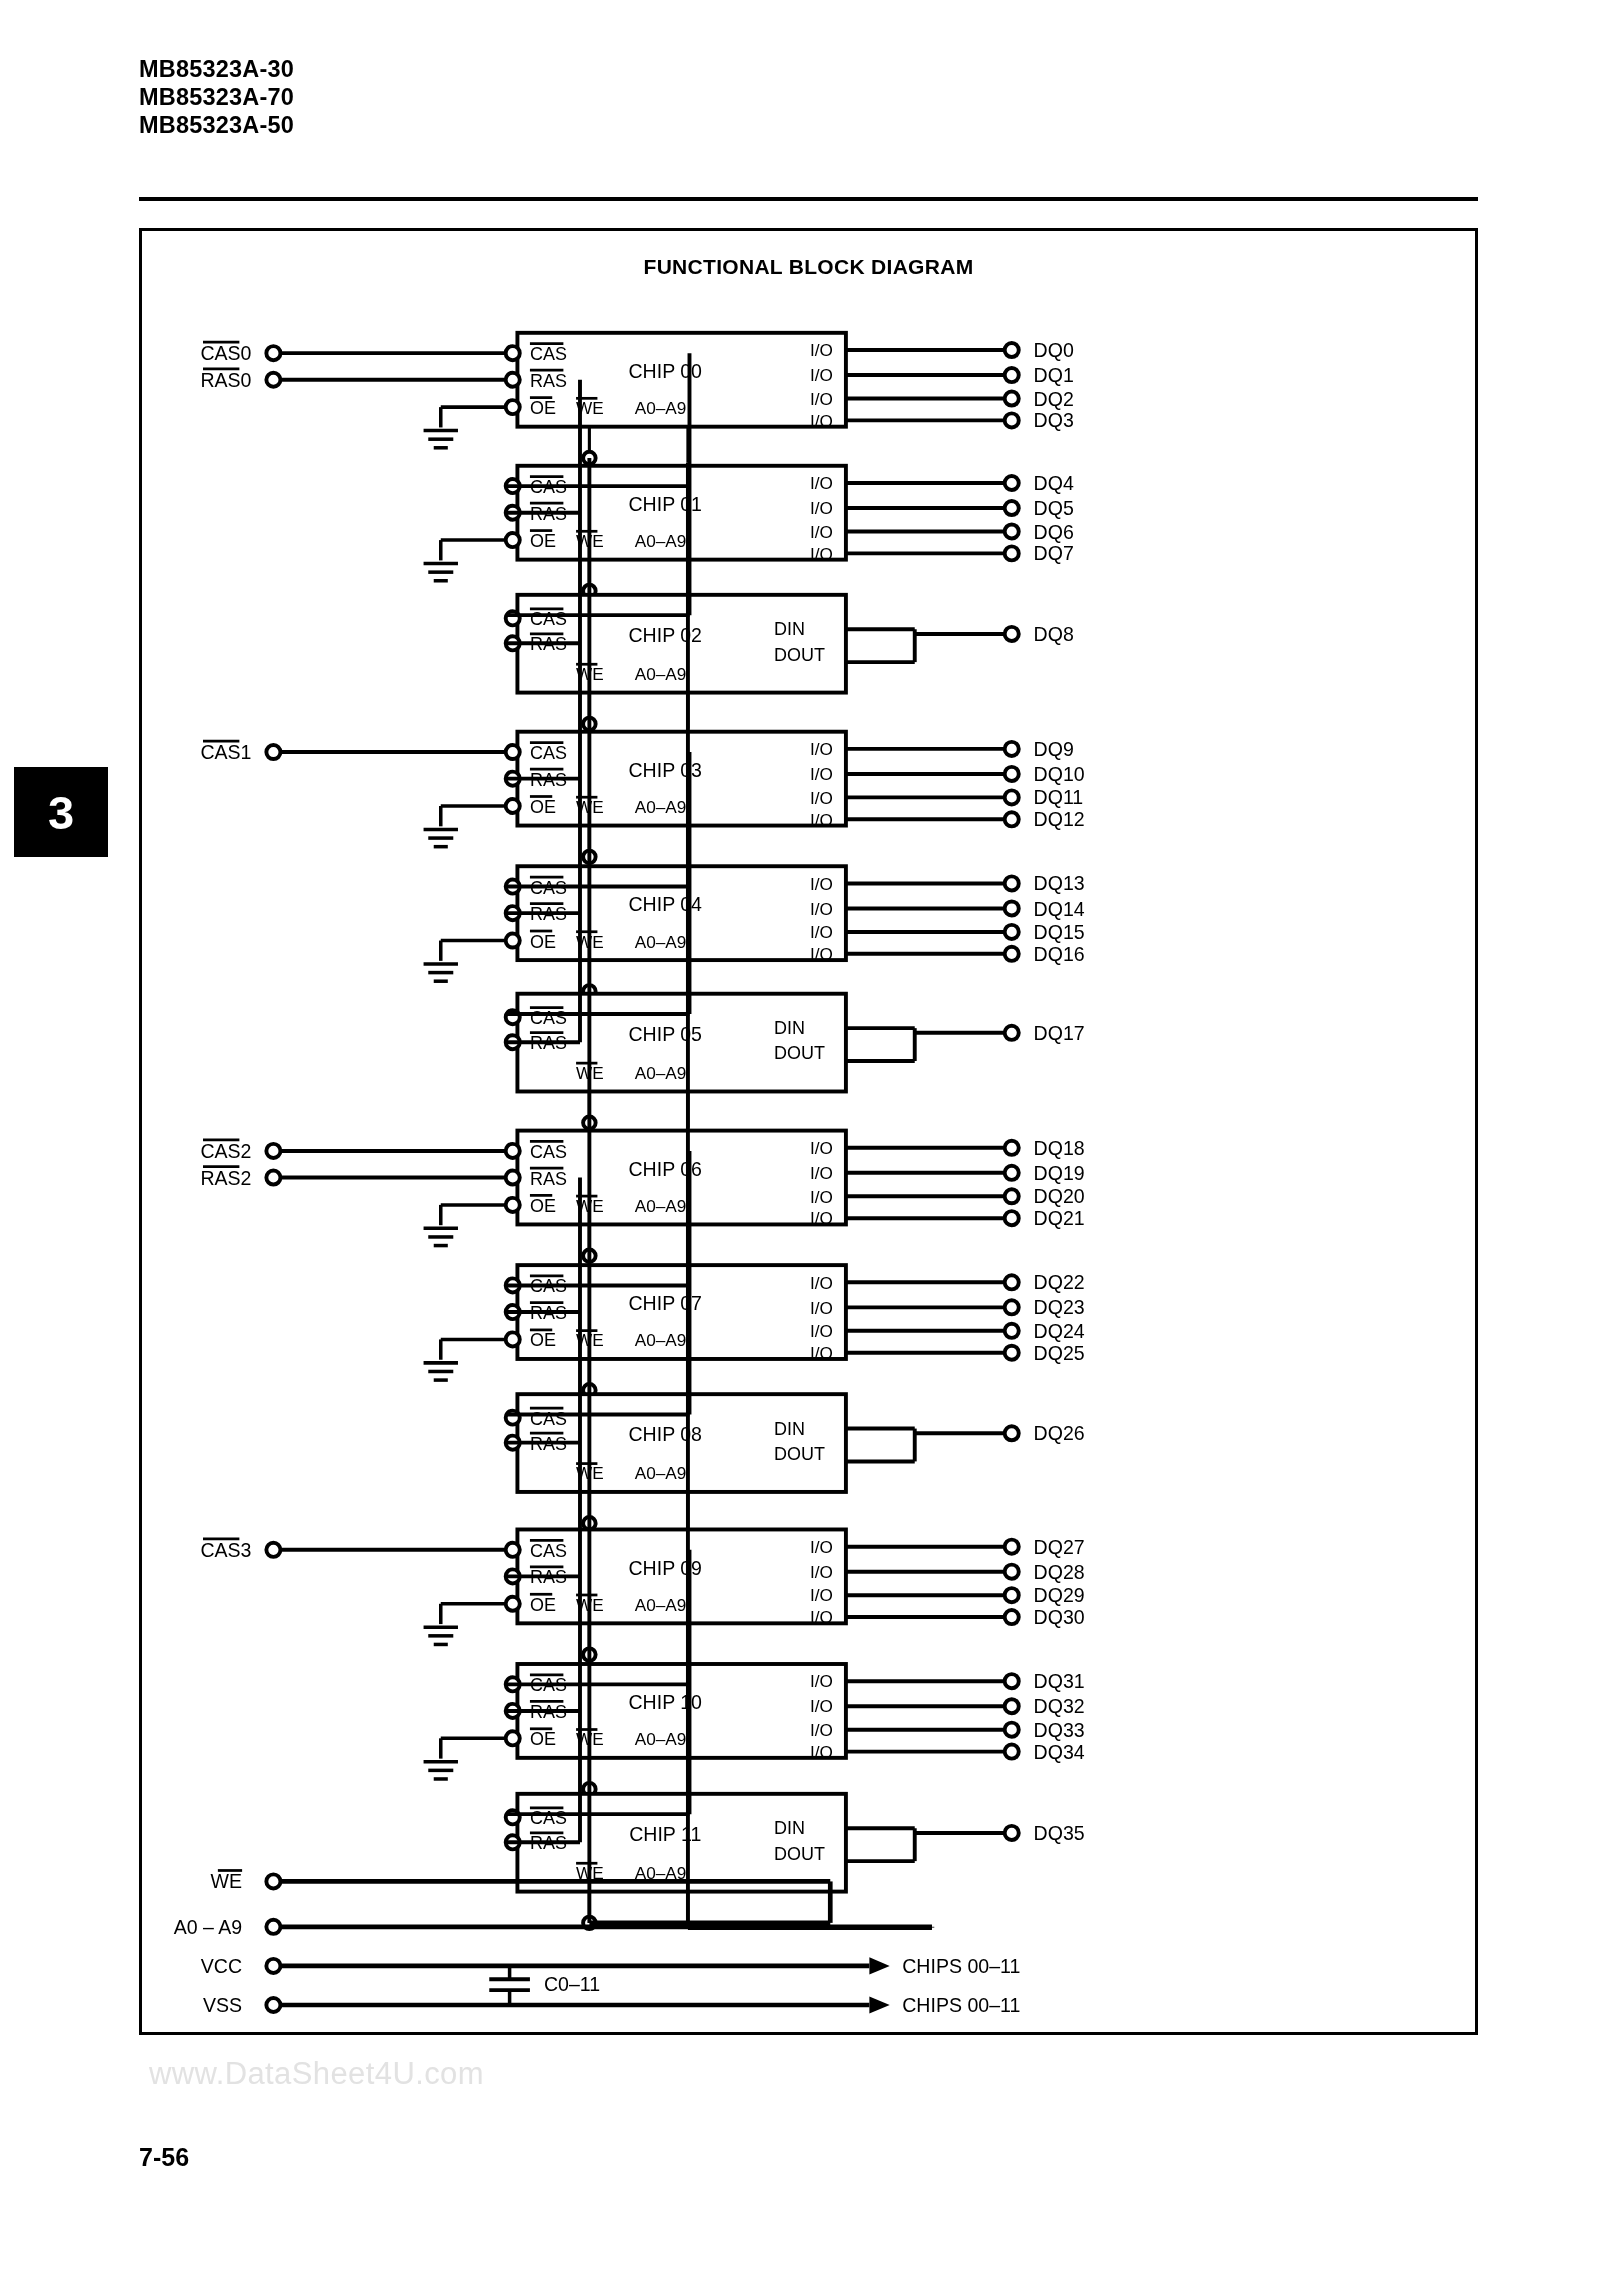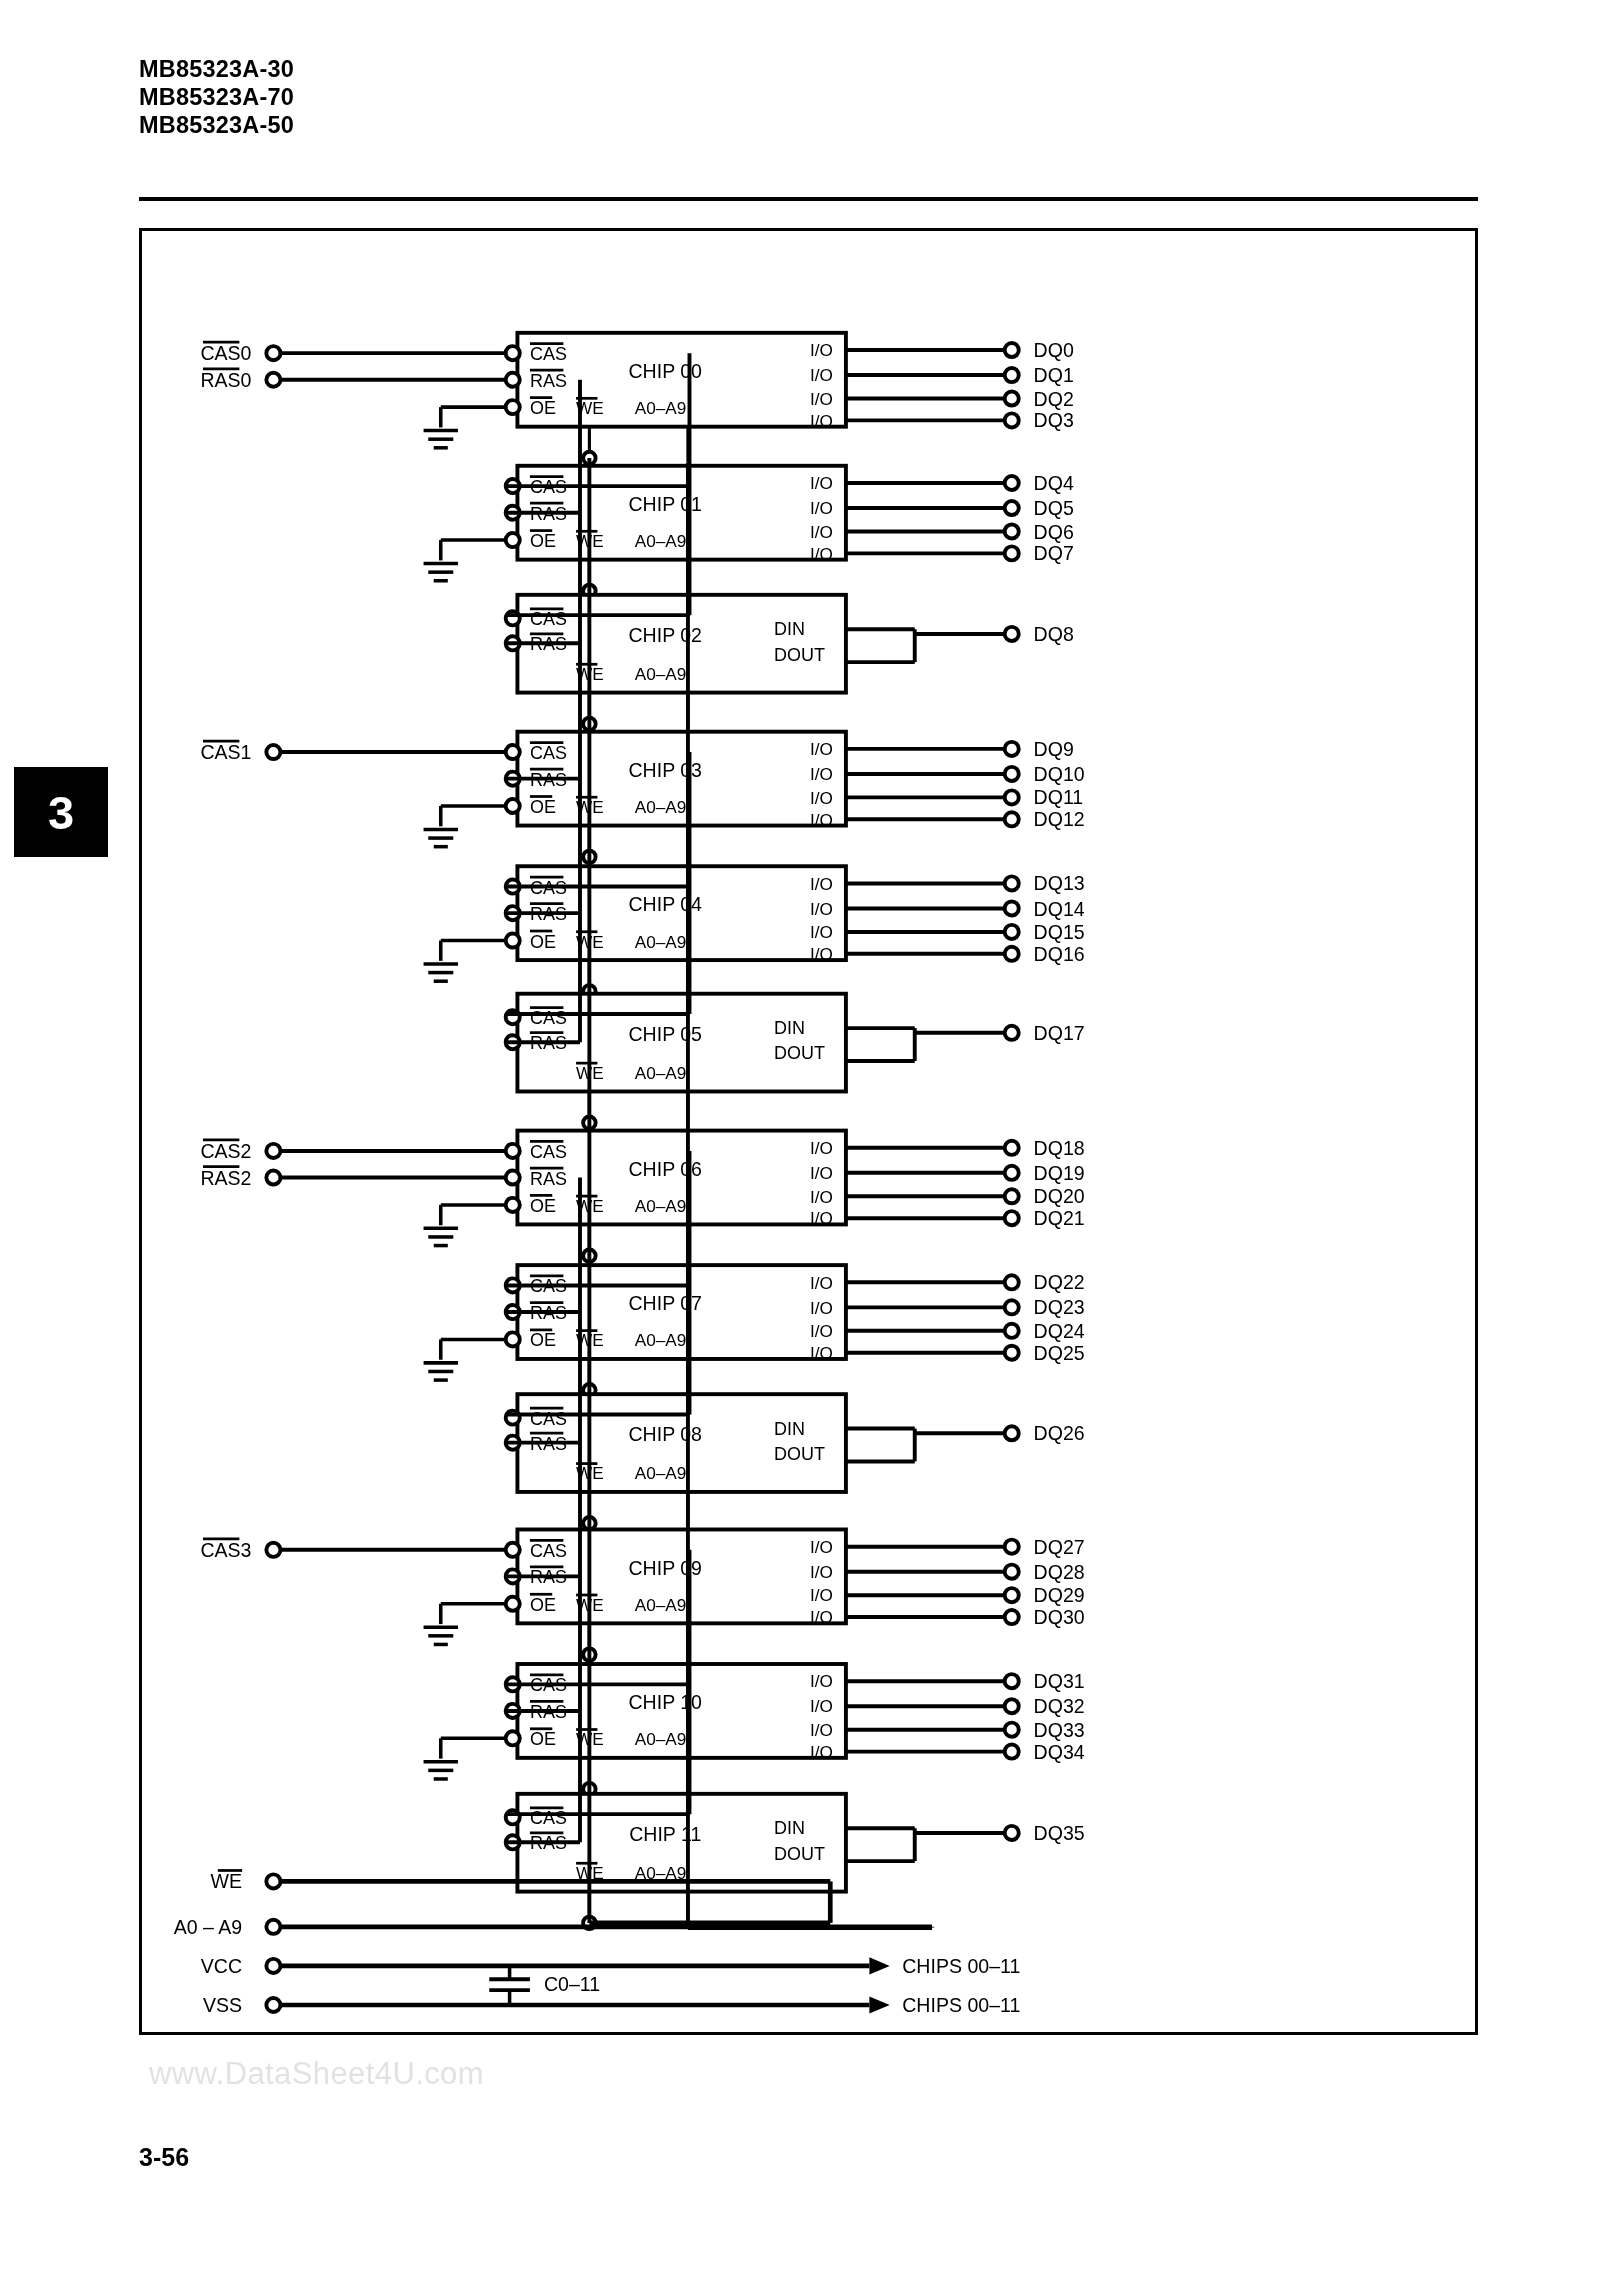--- a/index.html
+++ b/index.html
@@ -38,20 +38,21 @@
 <div id="header">
   <div class="pn">MB85323A-30</div>
   <div class="pn">MB85323A-70</div>
   <div class="pn">MB85323A-50</div>
 </div>
 <div id="rule"></div>
 
 <div id="chaptab">3</div>
 
 <div id="frame">
+  <div id="dtitle">FUNCTIONAL BLOCK DIAGRAM</div>
   <svg id="canvas" viewBox="0 0 1712 2310">
       <g></g>
       <rect x="480" y="130" width="420" height="120" fill="#fff" stroke="#000" stroke-width="5"></rect>
       <text x="669" y="187.6" font-size="25" text-anchor="middle" fill="#000" font-family="&quot;Liberation Sans&quot;, sans-serif" font-weight="normal">CHIP 00</text>
       <text x="496" y="165" font-size="23" text-anchor="start" fill="#000" font-family="&quot;Liberation Sans&quot;, sans-serif" font-weight="normal">CAS</text>
       <line x1="496" y1="143.84" x2="538.78" y2="143.84" stroke="#000" stroke-width="3.5"></line>
       <circle cx="474" cy="156" r="9" fill="#fff" stroke="#000" stroke-width="5"></circle>
       <text x="496" y="199" font-size="23" text-anchor="start" fill="#000" font-family="&quot;Liberation Sans&quot;, sans-serif" font-weight="normal">RAS</text>
       <line x1="496" y1="177.84" x2="538.78" y2="177.84" stroke="#000" stroke-width="3.5"></line>
       <circle cx="474" cy="190" r="9" fill="#fff" stroke="#000" stroke-width="5"></circle>
@@ -539,14 +540,14 @@
       <text x="972" y="2277" font-size="25" text-anchor="start" fill="#000" font-family="&quot;Liberation Sans&quot;, sans-serif" font-weight="normal">CHIPS 00–11</text>
       <line x1="470" y1="2218" x2="470" y2="2234" stroke="#000" stroke-width="4.5"></line>
       <line x1="444" y1="2235" x2="496" y2="2235" stroke="#000" stroke-width="5"></line>
       <line x1="444" y1="2249" x2="496" y2="2249" stroke="#000" stroke-width="5"></line>
       <line x1="470" y1="2249" x2="470" y2="2268" stroke="#000" stroke-width="4.5"></line>
       <text x="514" y="2250" font-size="25" text-anchor="start" fill="#000" font-family="&quot;Liberation Sans&quot;, sans-serif" font-weight="normal">C0–11</text>
     </svg>
 </div>
 
 <div id="watermark">www.DataSheet4U.com</div>
-<div id="pageno">3-56</div>
+<div id="pageno">7-56</div>
 
 
 </body></html>

